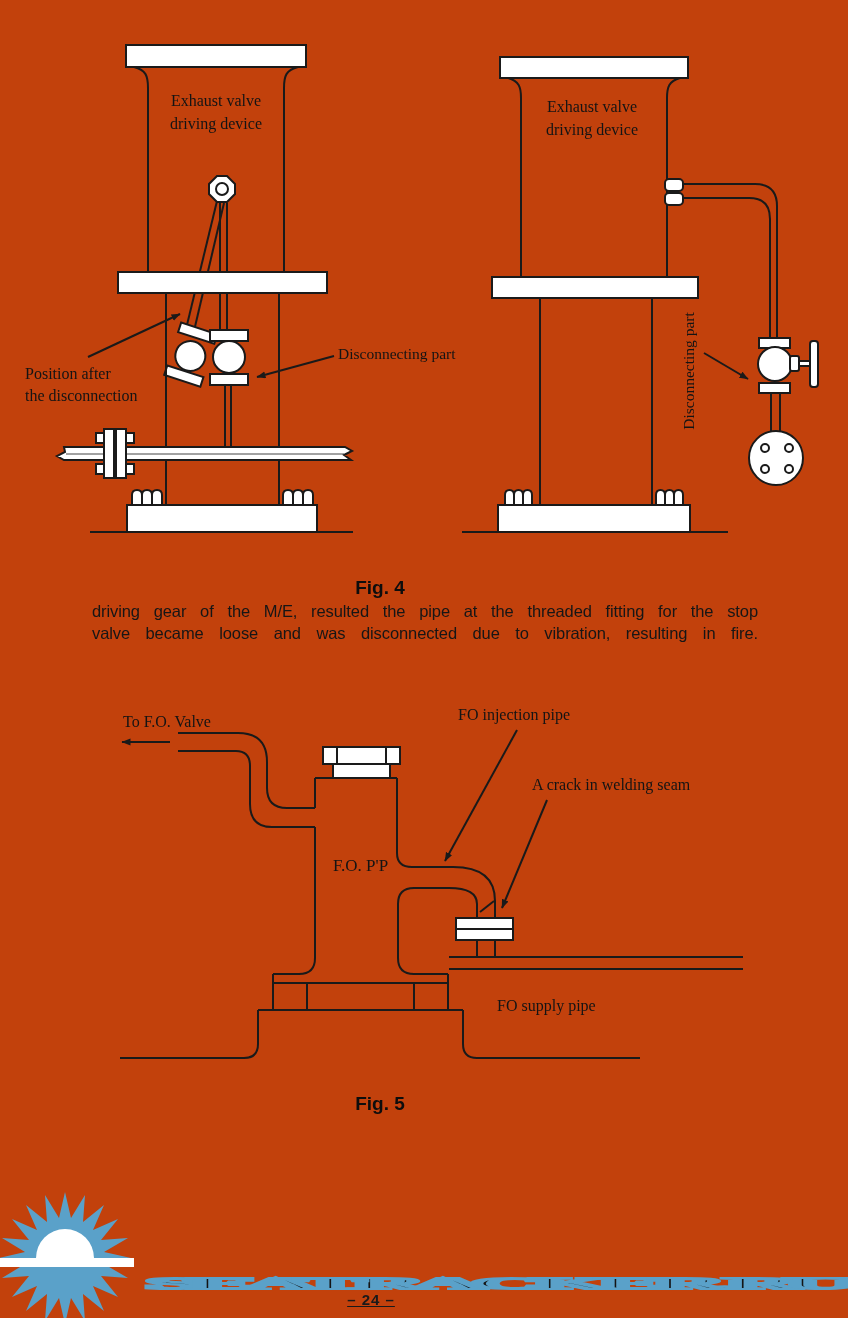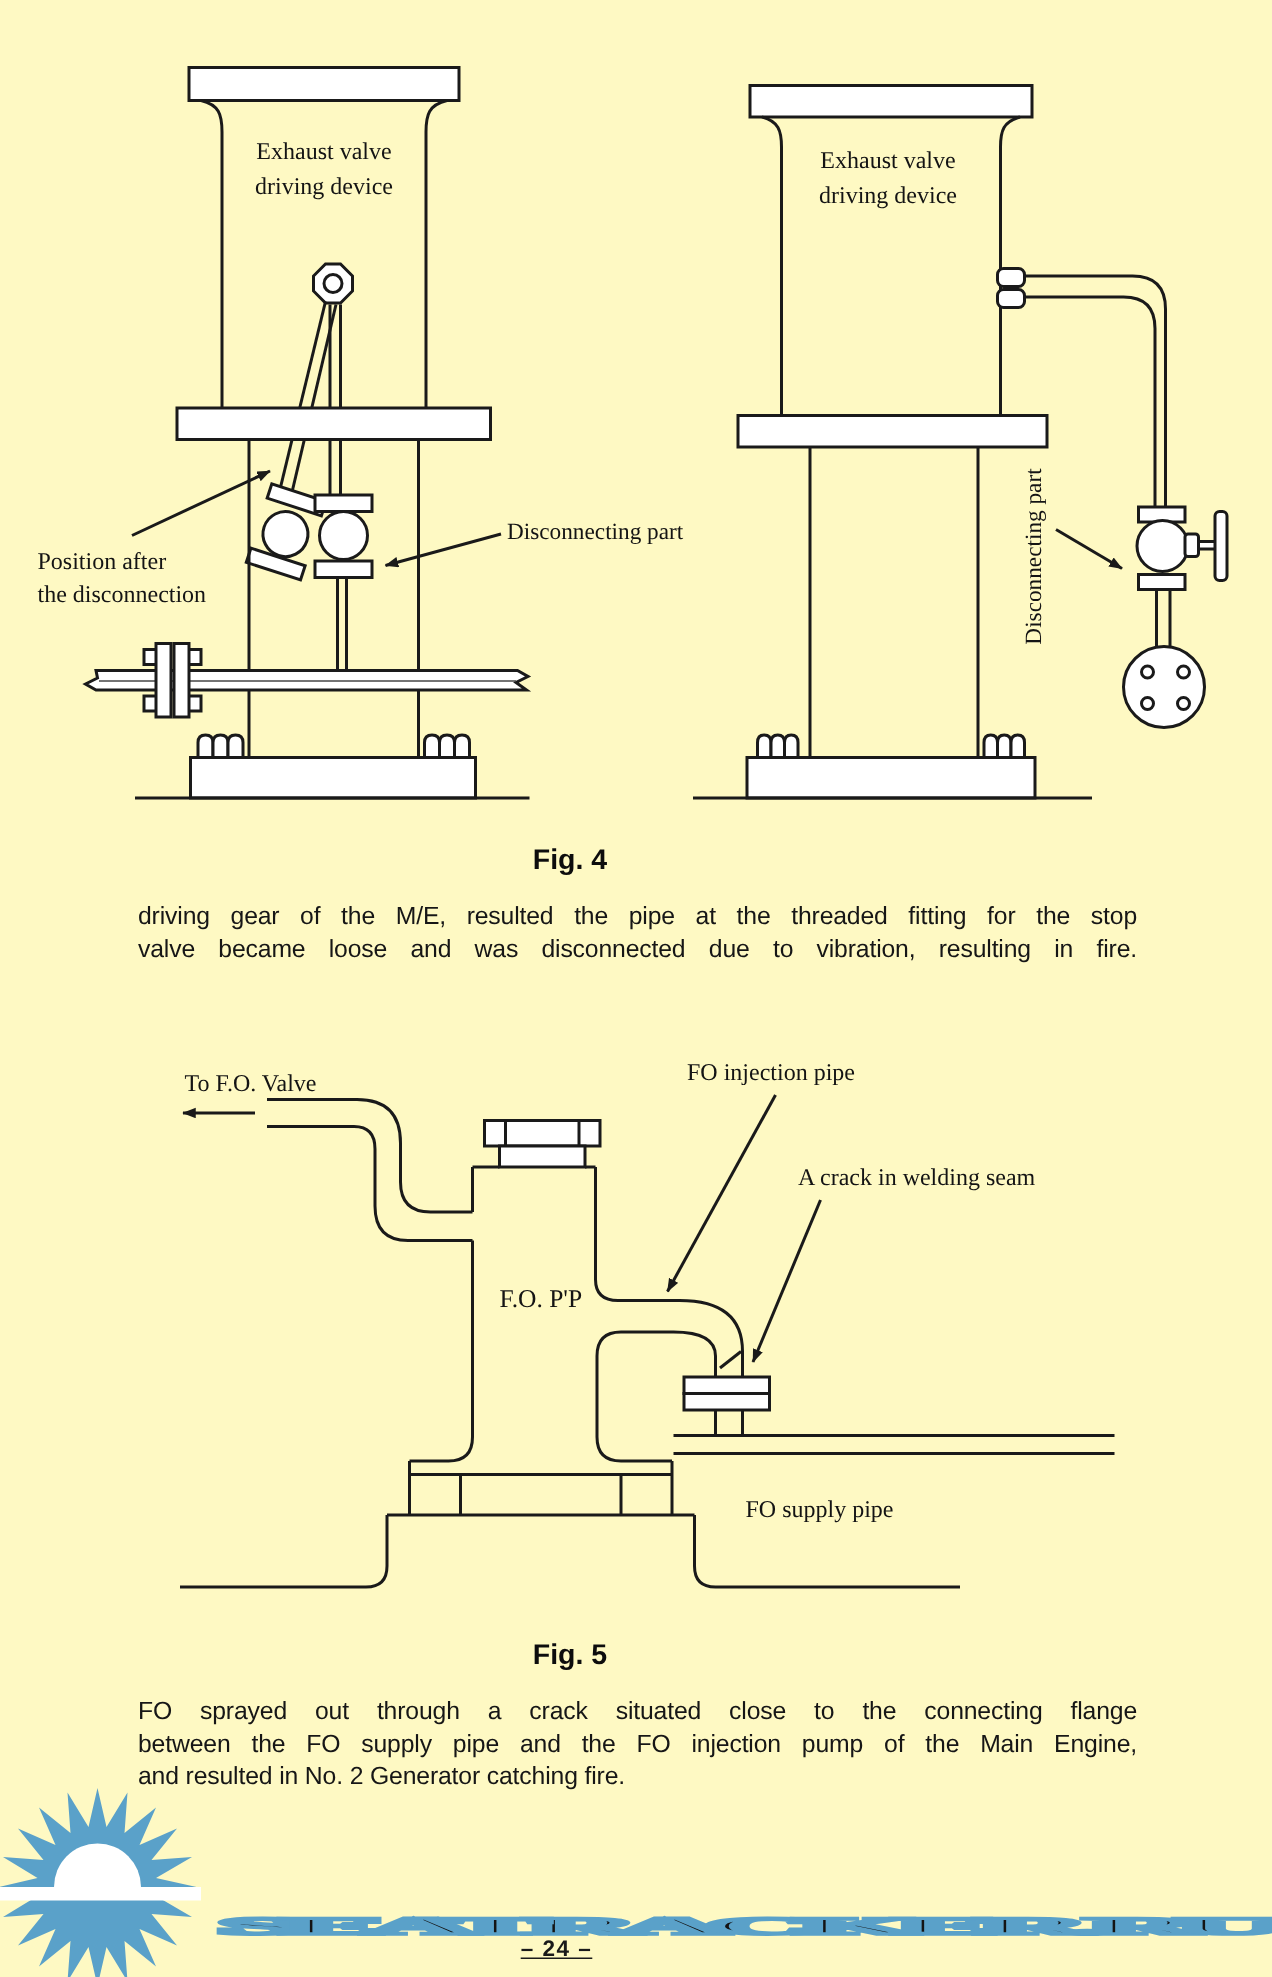--- a/index.html
+++ b/index.html
@@ -1,17 +1,17 @@
 <!DOCTYPE html>
 <html><head>
 <meta charset="utf-8">
 <style>
   html,body{margin:0;padding:0;background:#e8e8e8;}
   .page{
-    position:relative;width:848px;height:1318px;background:#fef9c3;
+    position:relative;width:848px;height:1318px;background:#c2410c;
     overflow:hidden;font-family:"Liberation Sans",sans-serif;color:#111;
     margin:0 auto;
   }
   .abs{position:absolute;}
   svg{position:absolute;left:0;overflow:visible;}
   svg text{font-family:"Liberation Serif",serif;font-size:16px;fill:#141414;}
   .lineart{stroke:#1a1a1a;stroke-width:2;fill:none;}
   .fillw{fill:#ffffff;}
   .fig-title{
     position:absolute;left:92px;width:576px;text-align:center;
@@ -161,21 +161,21 @@
         <circle class="lineart" cx="789" cy="448" r="4"></circle>
         <circle class="lineart" cx="765" cy="469" r="4"></circle>
         <circle class="lineart" cx="789" cy="469" r="4"></circle>
       </g>
 
       <text x="694" y="371" class="vlabel" text-anchor="middle" transform="rotate(-90 694 371)">Disconnecting part</text>
       <line class="lineart" x1="704" y1="353" x2="748" y2="379" marker-end="url(#ah4)" stroke-width="1.5"></line>
     </g>
   </svg>
 
-  <div class="fig-title" style="top:562px">Fig. 4</div>
+  <div class="fig-title" style="top:576px">Fig. 4</div>
   <div class="caption" style="top:601px">
     <div class="cap-line">driving gear of the M/E, resulted the pipe at the threaded fitting for the stop</div>
     <div class="cap-line">valve became loose and was disconnected due to vibration, resulting in fire.</div>
   </div>
 
   <svg class="abs" style="top:695px" width="848" height="385" viewBox="0 695 848 385">
     <defs>
       <marker id="ah5" markerWidth="10" markerHeight="8" refX="8.5" refY="3.5" orient="auto" markerUnits="userSpaceOnUse">
         <path d="M0,0 L9,3.5 L0,7 Z" fill="#1a1a1a"></path>
       </marker>
@@ -230,25 +230,20 @@
       <text x="333" y="871" style="font-size:17px">F.O. P'P</text>
 
       <text x="458" y="720">FO injection pipe</text>
       <line class="lineart" x1="517" y1="730" x2="445" y2="861" marker-end="url(#ah5)" stroke-width="1.5"></line>
       <text x="532" y="790">A crack in welding seam</text>
       <line class="lineart" x1="547" y1="800" x2="502" y2="908" marker-end="url(#ah5)" stroke-width="1.5"></line>
     </g>
   </svg>
 
   <div class="fig-title" style="top:1092px">Fig. 5</div>
-  <div class="caption" style="top:1131px">
-    <div class="cap-line">FO sprayed out through a crack situated close to the connecting flange</div>
-    <div class="cap-line">between the FO supply pipe and the FO injection pump of the Main Engine,</div>
-    <div class="cap-line short">and resulted  in No. 2 Generator catching fire.</div>
-  </div>
 
   <svg class="abs" style="top:1195px" width="848" height="123" viewBox="0 1195 848 123">
     <defs>
       <linearGradient id="wmg" gradientUnits="userSpaceOnUse" x1="0" y1="1224" x2="0" y2="1288">
         <stop offset="0.52" stop-color="#ffffff"></stop>
         <stop offset="0.52" stop-color="#5AA1C9"></stop>
       </linearGradient>
     </defs>
 
     <g>

